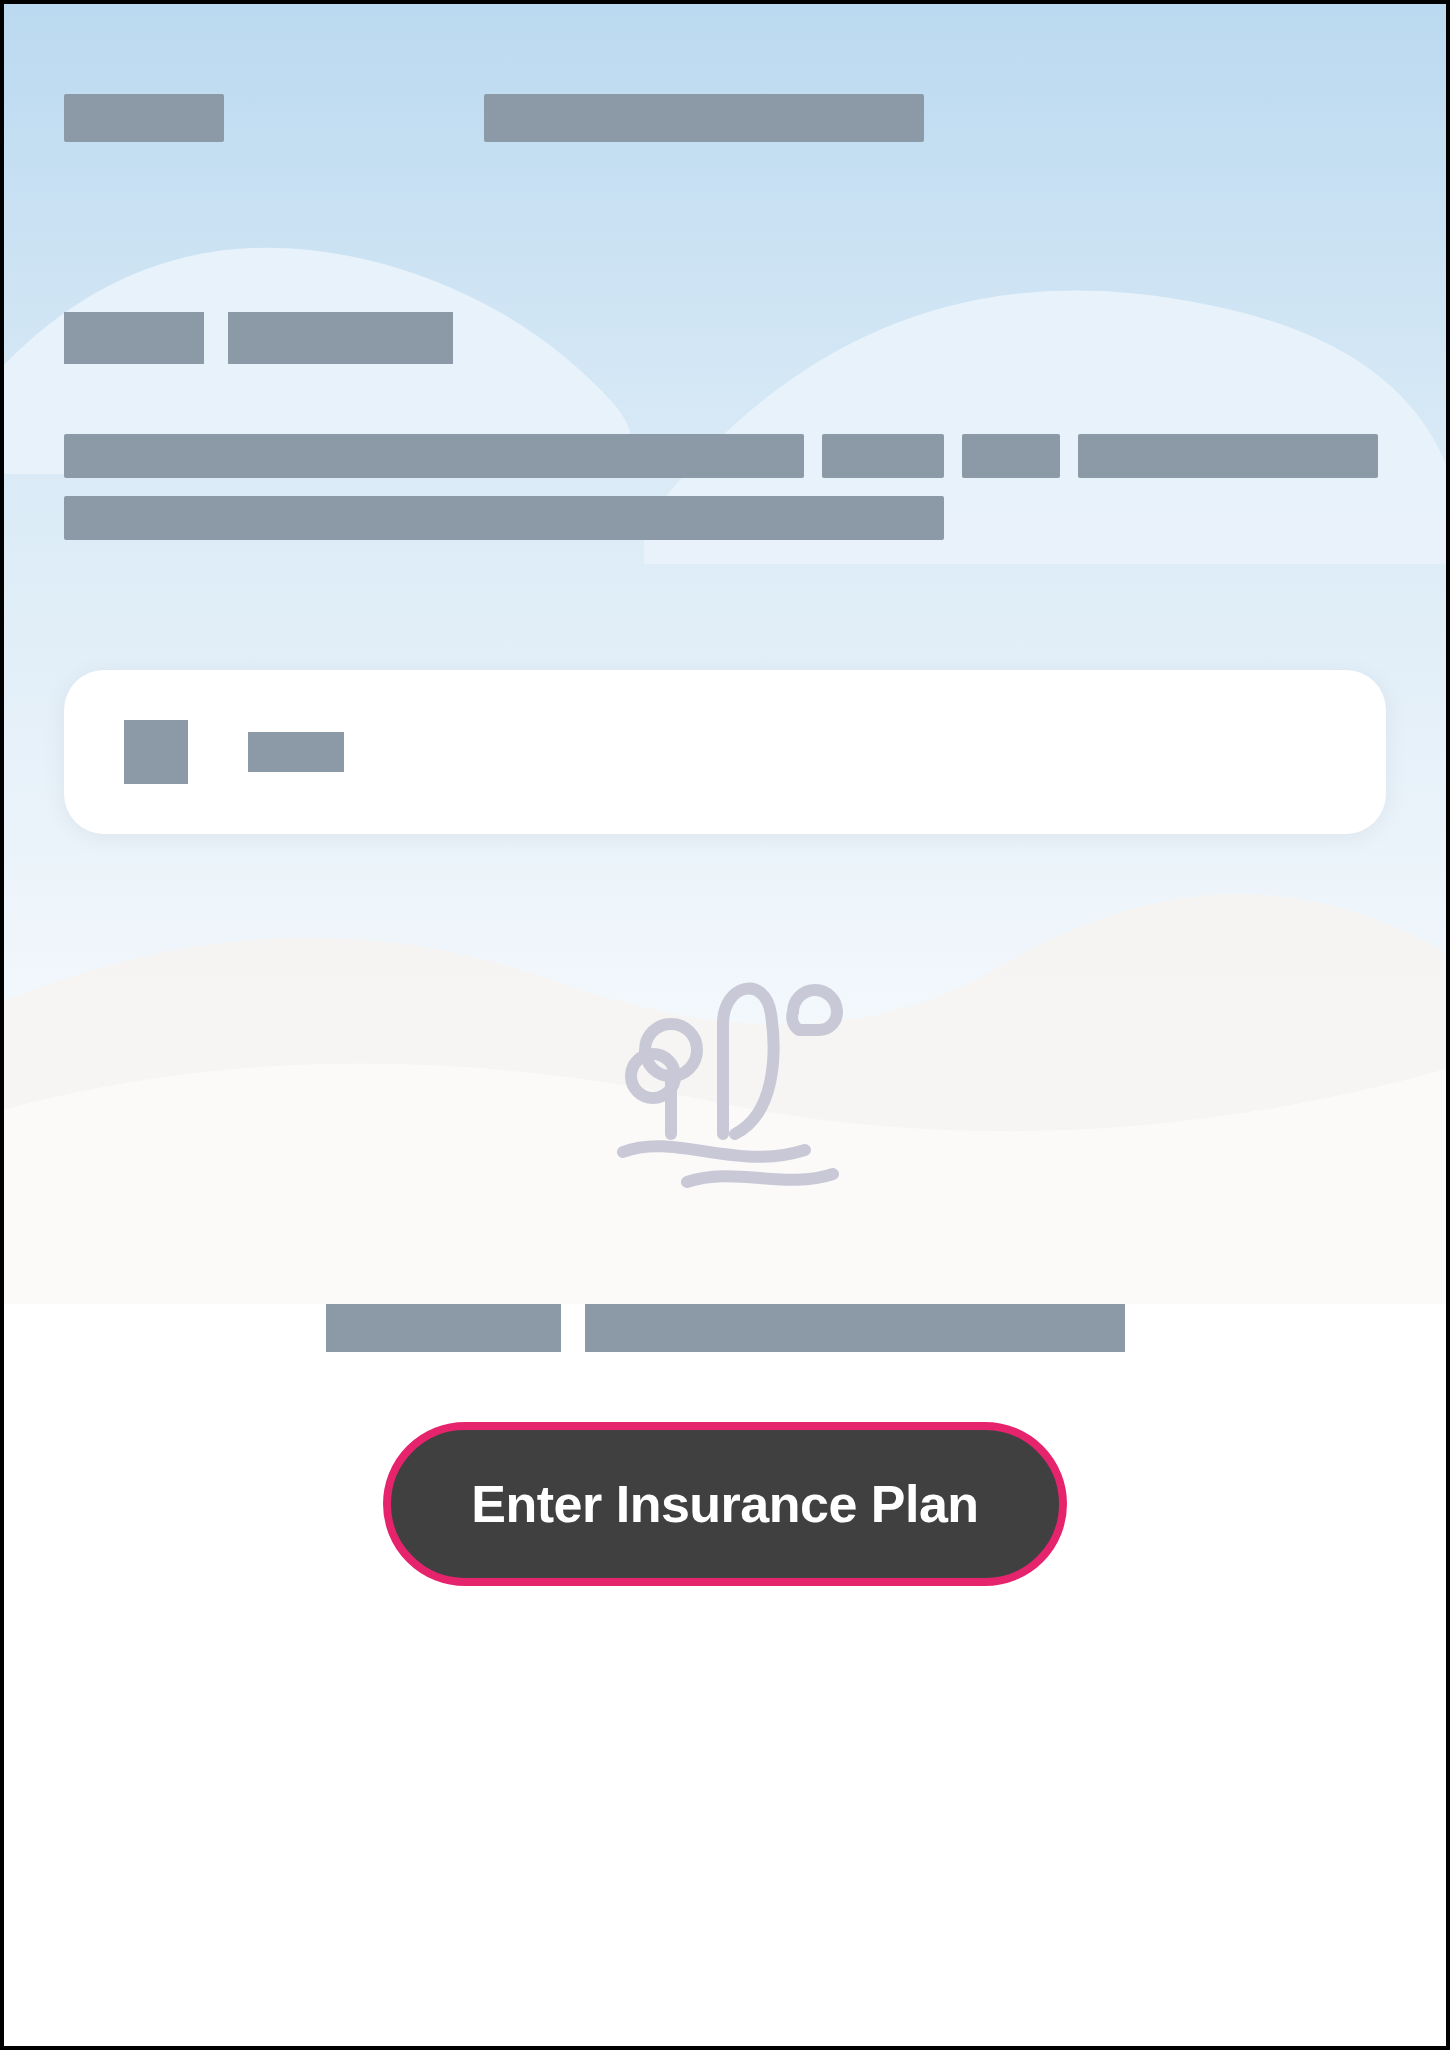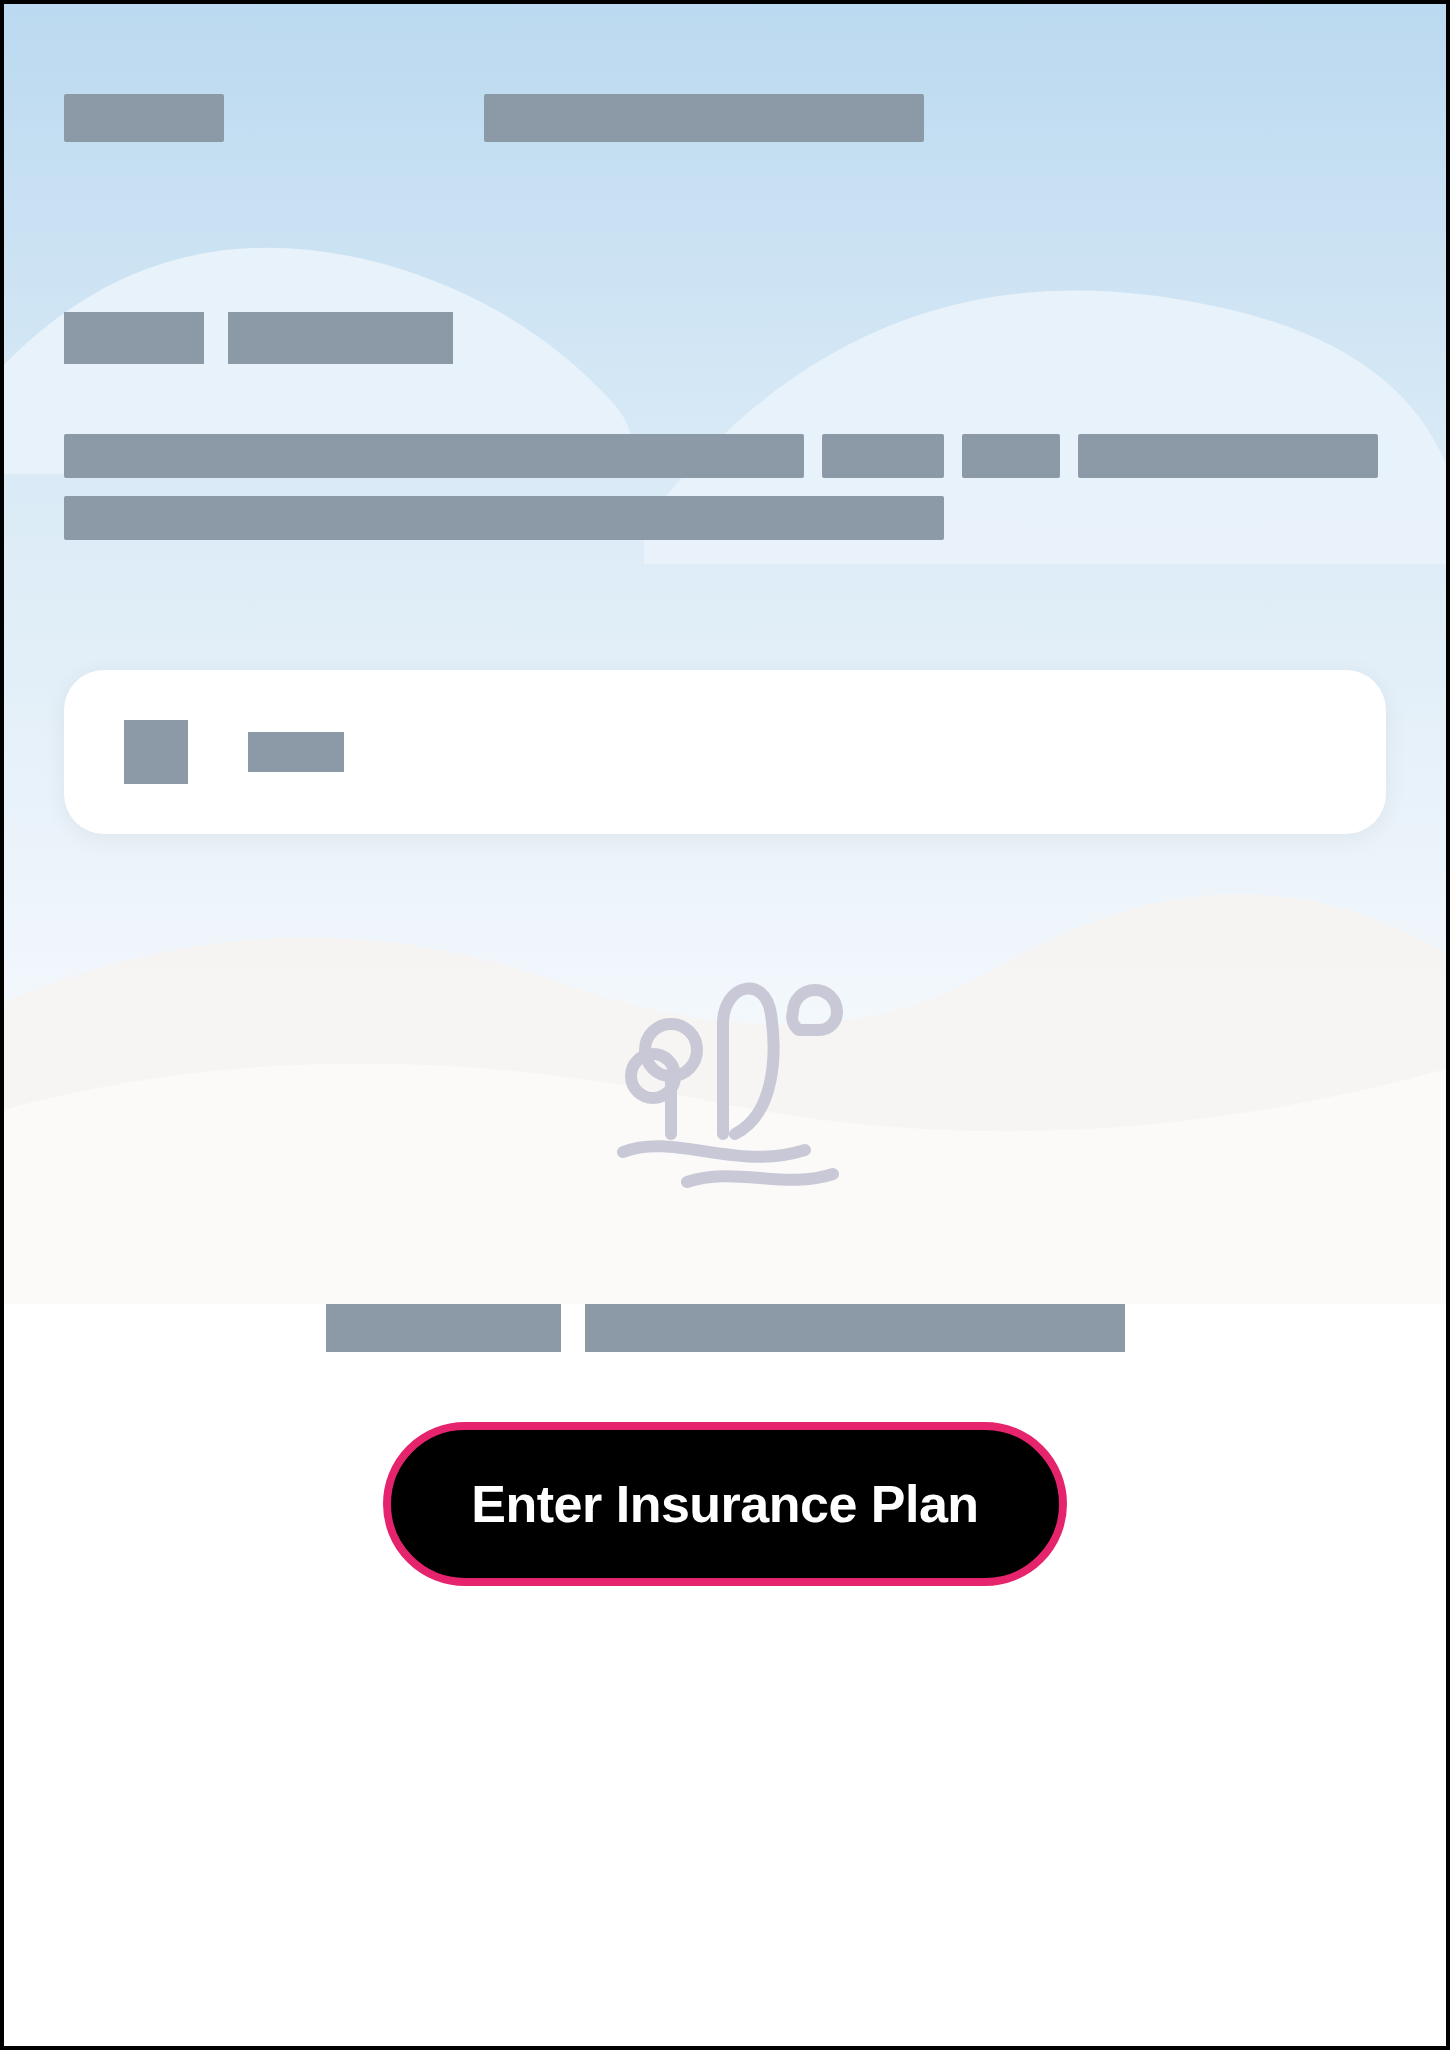--- a/index.html
+++ b/index.html
@@ -85,21 +85,21 @@
     gap: 24px;
     margin-bottom: 70px;
   }
   .et-a { width: 235px; height: 48px; background:#8C99A6; }
   .et-b { width: 540px; height: 48px; background:#8C99A6; }
   .cta-wrap {
     display: flex;
     justify-content: center;
   }
   .cta {
-    background: #000000;
+    background: #404040;
     color: #fff;
     font-size: 52px;
     font-weight: 600;
     padding: 44px 80px;
     border-radius: 999px;
     border: 8px solid #E6246E;
     cursor: pointer;
     letter-spacing: -0.5px;
   }
 </style>

